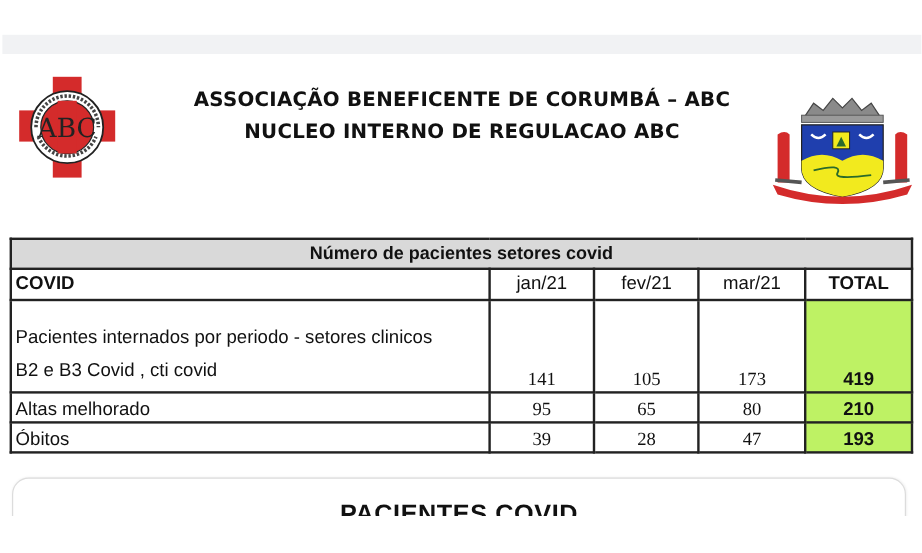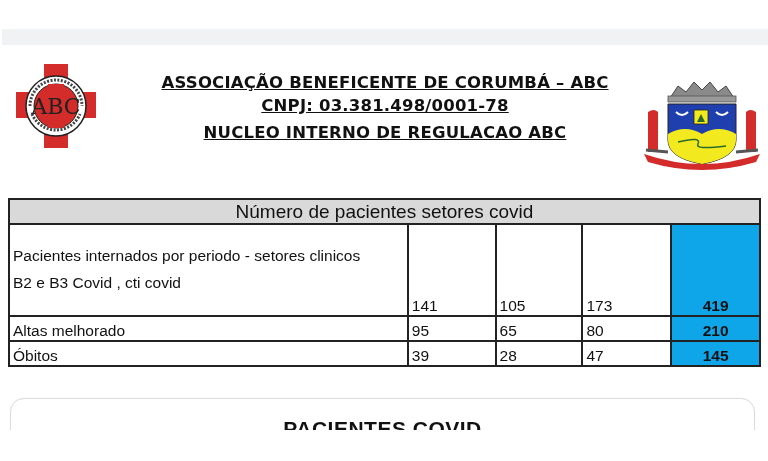--- a/index.html
+++ b/index.html
@@ -12,46 +12,45 @@
   .topbar {
     position: absolute; left: 2px; top: 29px; width: 766px; height: 16px;
     background: #f1f2f4;
   }
   .logo-left { position: absolute; left: 14px; top: 60px; width: 86px; height: 92px; }
   .logo-right { position: absolute; left: 638px; top: 78px; width: 128px; height: 94px; }
   .header {
     position: absolute; left: 120px; width: 530px; top: 70px;
     text-align: center; font-weight: bold; font-size: 16.5px; line-height: 25px;
     letter-spacing: 0.2px;
-    text-decoration: underline;
   }
   .header .l2 { margin-top: -2px; }
   .header .l3 { margin-top: 2px; }
 
   table.data {
     position: absolute; left: 8px; top: 198px; width: 753px;
     border-collapse: collapse;
     font-family: "Liberation Sans", sans-serif;
     font-size: 15.5px;
   }
   table.data td, table.data th {
     border: 2px solid #222; padding: 0 3px;
   }
   .title-row td {
-    background: #d9d9d9; text-align: center; font-weight: normal; height: 23px;
-    font-size: 19px;
+    background: #d9d9d9; text-align: center; font-weight: bold; height: 23px;
+    font-size: 15px;
   }
   .head-row th { height: 24px; font-weight: normal; text-align: center; }
   .head-row th.covid { text-align: left; font-weight: bold; }
   .head-row th.total { font-weight: bold; }
   td.label { text-align: left; vertical-align: bottom; }
-  td.num { vertical-align: bottom; }
-  td.tot { text-align: center; vertical-align: bottom; background: #0ea5e9; font-weight: bold; }
+  td.num { text-align: center; vertical-align: bottom; font-family: Liberation Serif, serif; }
+  td.tot { text-align: center; vertical-align: bottom; background: #bef264; font-weight: bold; }
   tr.r1 td { height: 71px; }
-  tr.r1 td.label { line-height: 27px; padding-bottom: 19px; }
+  tr.r1 td.label { line-height: 27px; padding-bottom: 4px; }
   tr.r2 td, tr.r3 td { height: 23px; }
 
   .card {
     position: absolute; left: 10px; top: 398px; width: 743px; height: 80px;
     border: 1px solid #dcdcdc; border-radius: 14px; background: #fff;
     box-shadow: 0 0 2px rgba(0,0,0,0.06);
   }
   .card-title {
     position: absolute; left: 0; right: 0; top: 18px; text-align: center;
     font-family: "Liberation Sans", sans-serif; font-weight: bold; font-size: 21px;
@@ -74,21 +73,20 @@
     <circle cx="42" cy="46" r="22" fill="#d42b2b" stroke="#222" stroke-width="1"></circle>
     <rect x="34" y="24" width="16" height="44" fill="#d42b2b"></rect>
     <text x="42" y="54" text-anchor="middle" font-family="DejaVu Serif, serif" font-size="22" fill="#222">ABC</text>
     <path d="M16 46 A26 26 0 0 1 68 46" fill="none" stroke="#444" stroke-width="3" stroke-dasharray="2 1.5"></path>
     <path d="M18 54 A26 26 0 0 0 66 54" fill="none" stroke="#444" stroke-width="3" stroke-dasharray="2 1.5"></path>
   </svg>
 </div>
 
 <div class="header">
   <div class="l1">ASSOCIAÇÃO BENEFICENTE DE CORUMBÁ – ABC</div>
-  <div class="l2">CNPJ: 03.381.498/0001-78</div>
   <div class="l3">NUCLEO INTERNO DE REGULACAO ABC</div>
 </div>
 
 <div class="logo-right">
   <svg width="128" height="94" viewBox="0 0 128 94">
 
     <path d="M32 20 L40 8 L48 14 L56 4 L64 12 L72 4 L80 14 L88 8 L96 20 Z" fill="#8a8a8a" stroke="#444" stroke-width="1"></path>
     <rect x="30" y="18" width="68" height="6" fill="#9a9a9a" stroke="#555" stroke-width="0.8"></rect>
 
     <path d="M10 34 Q16 30 20 34 L20 74 L10 74 Z" fill="#d42b2b"></path>
@@ -112,20 +110,27 @@
     <col style="width:400px">
       <col style="width:88px">
       <col style="width:87px">
       <col style="width:89px">
       <col style="width:89px">
   </colgroup>
   <tbody>
       <tr class="title-row">
     <td colspan="5">Número de pacientes setores covid</td>
   </tr>
+  <tr class="head-row">
+    <th class="covid">COVID</th>
+    <th>jan/21</th>
+    <th>fev/21</th>
+    <th>mar/21</th>
+    <th class="total">TOTAL</th>
+  </tr>
   <tr class="r1">
     <td class="label">
       <div>Pacientes internados por periodo - setores clinicos</div>
       <div>B2 e B3 Covid , cti covid</div>
     </td>
     <td class="num">141</td>
     <td class="num">105</td>
     <td class="num">173</td>
     <td class="tot">419</td>
   </tr>
@@ -134,21 +139,21 @@
     <td class="num">95</td>
     <td class="num">65</td>
     <td class="num">80</td>
     <td class="tot">210</td>
   </tr>
   <tr class="r3">
     <td class="label">Óbitos</td>
     <td class="num">39</td>
     <td class="num">28</td>
     <td class="num">47</td>
-    <td class="tot">145</td>
+    <td class="tot">193</td>
   </tr>
 </tbody>
   </table>
 
 <div class="card">
   <div class="card-title">PACIENTES COVID</div>
 </div>
 <div class="cutoff"></div>
 
 </body></html>

